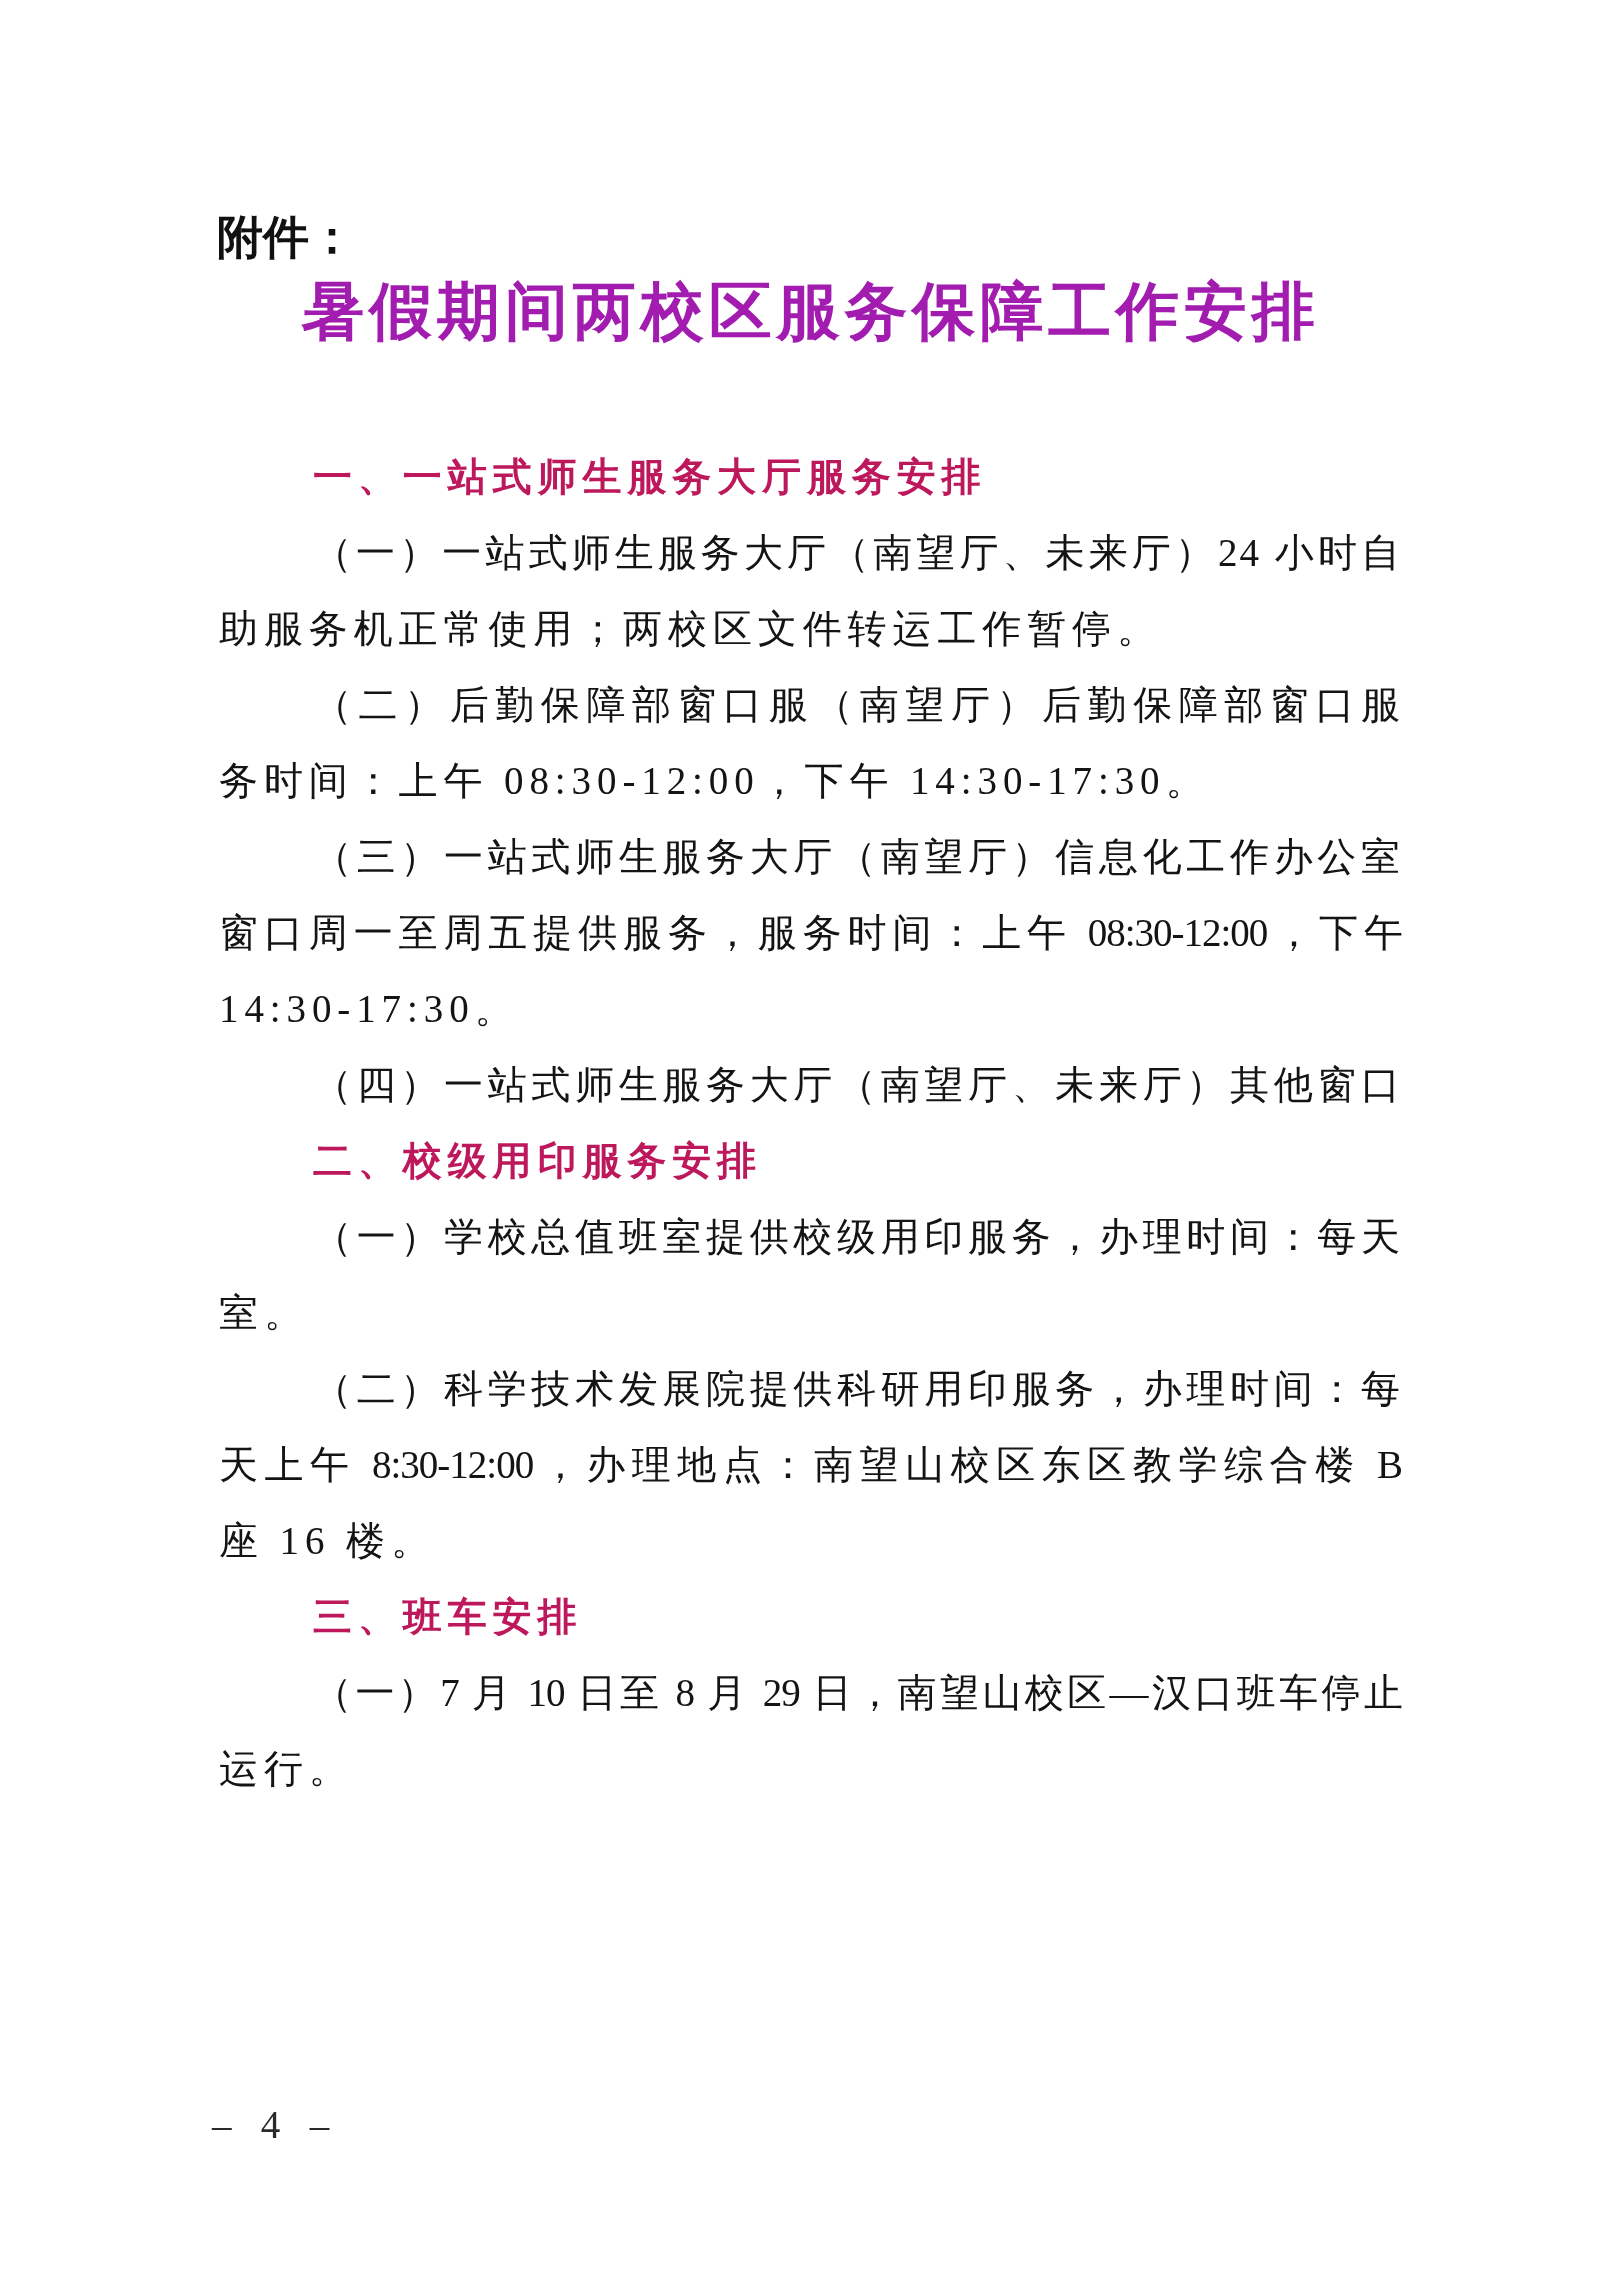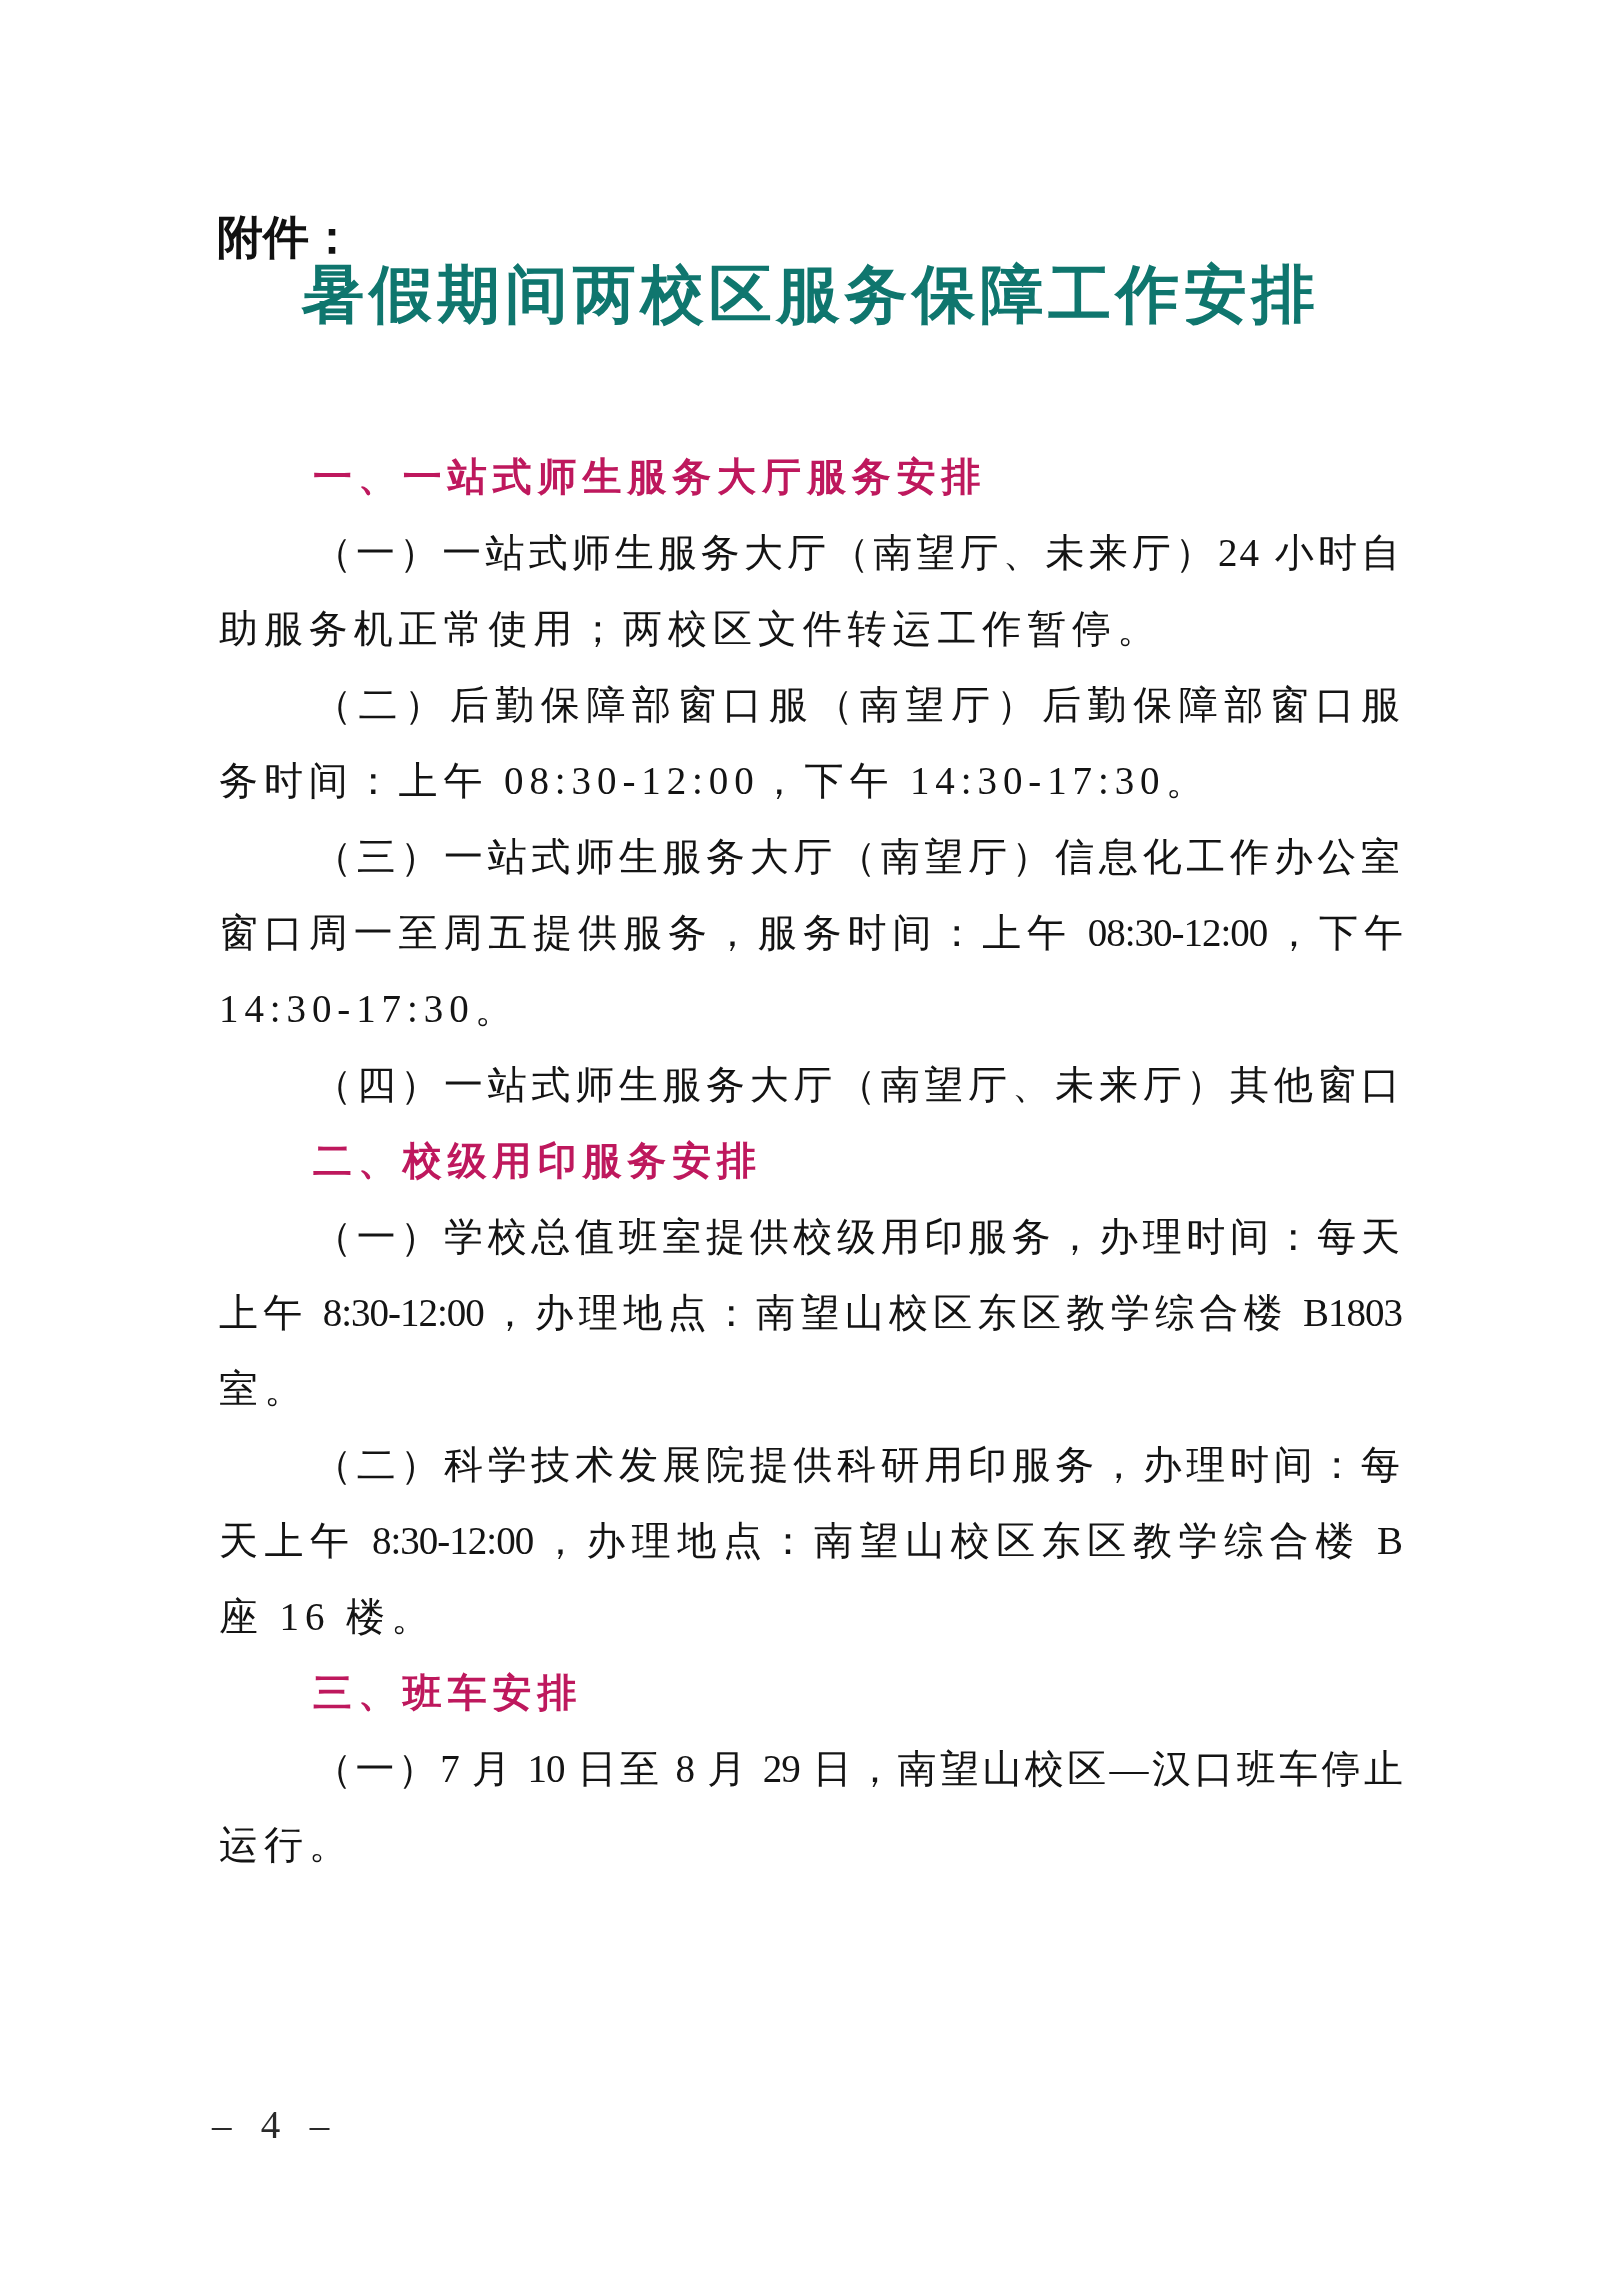--- a/index.html
+++ b/index.html
@@ -20,28 +20,28 @@
     top: 214px;
     font-size: 46px;
     font-weight: bold;
     font-family: "Liberation Sans", "DejaVu Sans", sans-serif;
     color: #111;
     line-height: 1;
   }
   .title {
     position: absolute;
     left: 0;
-    top: 261px;
+    top: 278px;
     width: 100%;
     text-align: center;
     font-size: 63px;
     line-height: 1.1;
     font-weight: bold;
     letter-spacing: 4.9px;
-    color: #0f766e;
+    color: #a21caf;
     font-family: "Liberation Serif", "DejaVu Serif", serif;
   }
   .body {
     position: absolute;
     left: 219px;
     top: 439px;
     width: 1183px;
     font-size: 39px;
     line-height: 76px;
     color: #141414;
@@ -98,21 +98,20 @@
 
     <div class="ln fill indent">（三）一站式师生服务大厅（南望厅）信息化工作办公室</div>
     <div class="ln fill tight">窗口周一至周五提供服务，服务时间：上午 08:30-12:00，下午</div>
     <div class="ln">14:30-17:30。</div>
 
     <div class="ln fill indent">（四）一站式师生服务大厅（南望厅、未来厅）其他窗口</div>
 
     <div class="ln hd indent">二、校级用印服务安排</div>
 
     <div class="ln fill indent">（一）学校总值班室提供校级用印服务，办理时间：每天</div>
-    <div class="ln fill tight">上午 8:30-12:00，办理地点：南望山校区东区教学综合楼 B1803</div>
     <div class="ln">室。</div>
 
     <div class="ln fill indent">（二）科学技术发展院提供科研用印服务，办理时间：每</div>
     <div class="ln fill tight">天上午 8:30-12:00，办理地点：南望山校区东区教学综合楼 B</div>
     <div class="ln">座 16 楼。</div>
 
     <div class="ln hd indent">三、班车安排</div>
 
     <div class="ln fill tight indent">（一）7 月 10 日至 8 月 29 日，南望山校区—汉口班车停止</div>
     <div class="ln">运行。</div>

